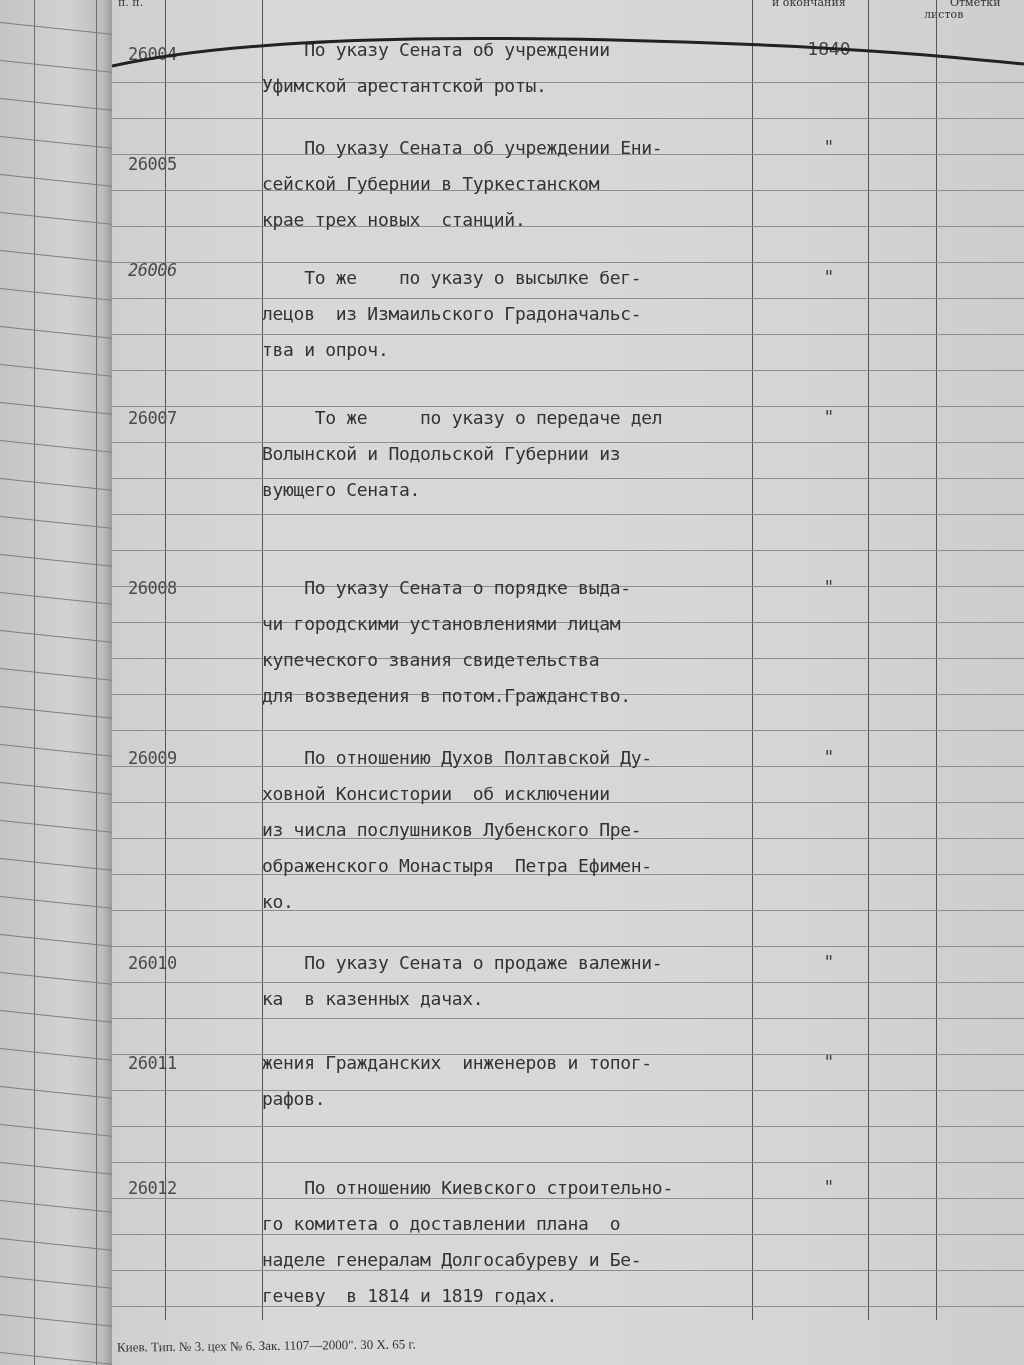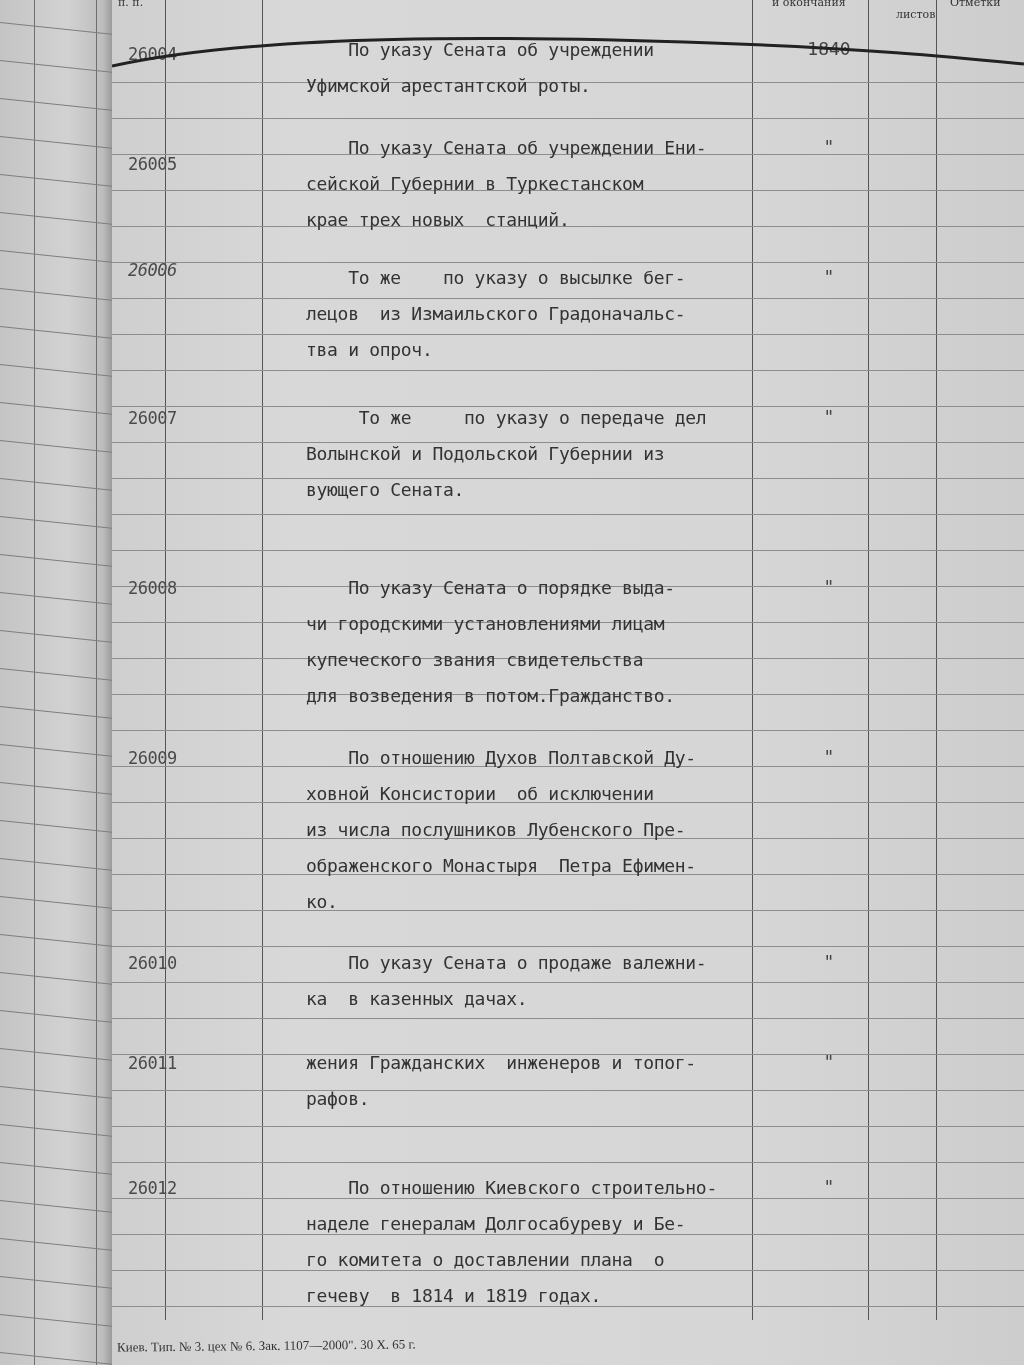--- a/index.html
+++ b/index.html
@@ -28,21 +28,21 @@
   }
   .header-curve {
     position:absolute; left:112px; top:28px; width:912px; height:40px;
   }
   .entry { position:absolute; left:0; right:0; }
   .entry-number {
     position:absolute; left:16px; font-size:17px; letter-spacing:-0.5px; color:#4a4a4a;
   }
   .entry-text {
     position:absolute; left:150px; width:500px; font-size:18px; line-height:36px;
-    white-space:pre; color:#333; letter-spacing:-0.3px;margin-left:44px;
+    white-space:pre; color:#333; letter-spacing:-0.3px;
   }
   .entry-date {
     position:absolute; left:662px; width:110px; text-align:center; font-size:18px; color:#444;
   }
   .footer {
     position:absolute; left:35px; top:1338px; font-family:"Liberation Serif",serif;
     font-size:13px; color:#333; transform:rotate(-0.6deg);
   }
 </style>
 </head>
@@ -85,21 +85,21 @@
     <div class="hrule" style="top: 1200px;"></div>
     <div class="hrule" style="top: 1238px;"></div>
     <div class="hrule" style="top: 1276px;"></div>
     <div class="hrule" style="top: 1314px;"></div>
     <div class="hrule" style="top: 1352px;"></div>
   </div>
 
 <div class="page" id="page">
   <div class="header-cell" style="left:6px">п. п.</div>
   <div class="header-cell" style="left:660px">и окончания</div>
-  <div class="header-cell" style="left:784px;top:8px">листов</div>
+  <div class="header-cell" style="left:812px;top:8px">листов</div>
   <div class="header-cell" style="left:838px">Отметки</div>
 
   <div class="col-line" style="left:53px"></div>
   <div class="col-line" style="left:150px"></div>
   <div class="col-line" style="left:640px"></div>
   <div class="col-line" style="left:756px"></div>
   <div class="col-line" style="left:824px"></div>
 
   <div id="rules">
       <div class="hrule" style="top: 82px;"></div>
@@ -174,21 +174,21 @@
         <div class="entry-text"><div>    По указу Сената о продаже валежни-</div><div>ка  в казенных дачах.</div></div>
         <div class="entry-date" style="top: 6px;">"</div>
       </div>
       <div class="entry" style="top: 1045px;">
         <div class="entry-number" style="top: 8px;">26011</div>
         <div class="entry-text"><div>жения Гражданских  инженеров и топог-</div><div>рафов.</div></div>
         <div class="entry-date" style="top: 6px;">"</div>
       </div>
       <div class="entry" style="top: 1170px;">
         <div class="entry-number" style="top: 8px; text-align: center;">26012</div>
-        <div class="entry-text"><div>    По отношению Киевского строительно-</div><div>наделе генералам Долгосабуреву и Бе-</div><div>го комитета о доставлении плана  о</div><div>гечеву  в 1814 и 1819 годах.</div></div>
+        <div class="entry-text"><div>    По отношению Киевского строительно-</div><div>го комитета о доставлении плана  о</div><div>наделе генералам Долгосабуреву и Бе-</div><div>гечеву  в 1814 и 1819 годах.</div></div>
         <div class="entry-date" style="top: 6px;">"</div>
       </div>
     </div>
 
   <div class="footer" style="left:5px">Киев. Тип. № 3. цех № 6. Зак. 1107—2000". 30  Х. 65 г.</div>
 </div>
 
 <svg class="header-curve" viewBox="0 0 912 40" preserveAspectRatio="none">
   <path d="M0,38 C150,5 400,8 600,15 C750,20 850,30 912,36" stroke="#222" stroke-width="3" fill="none"></path>
 </svg>

